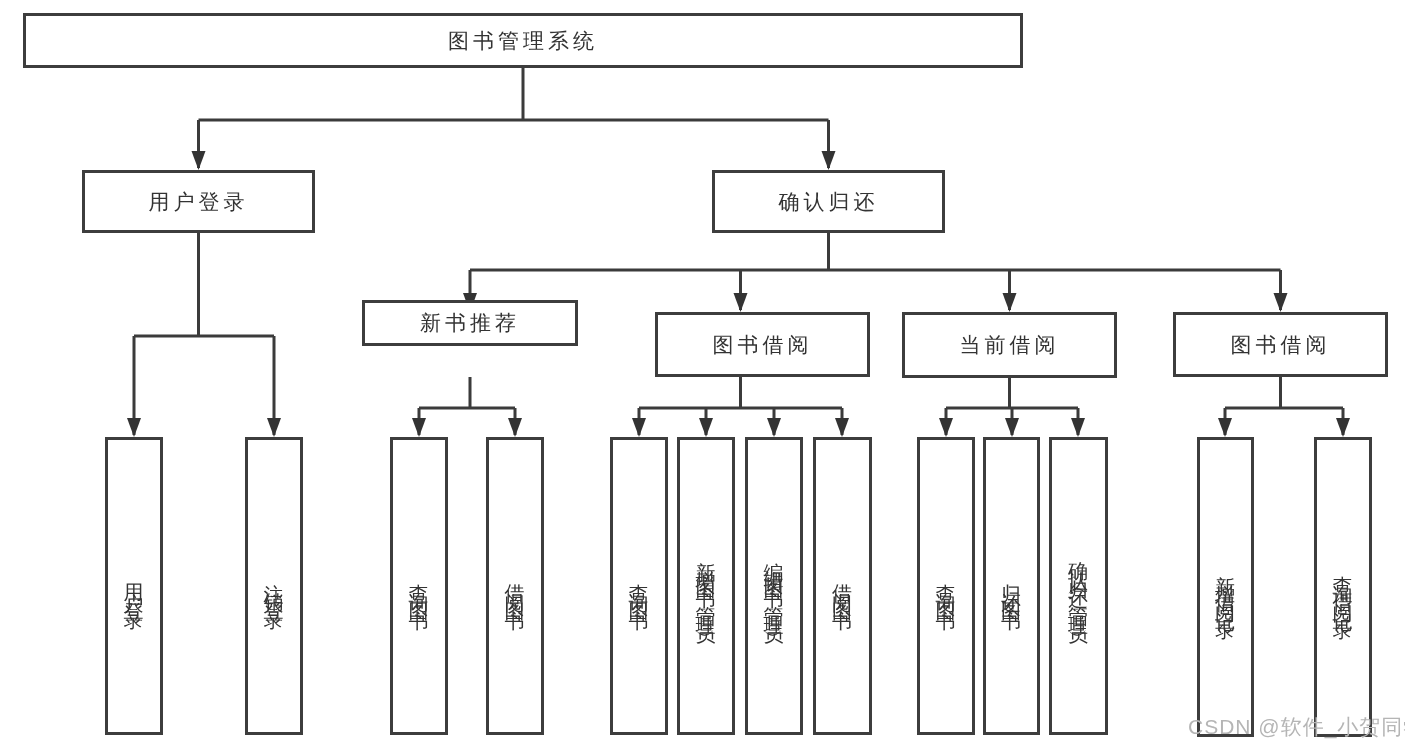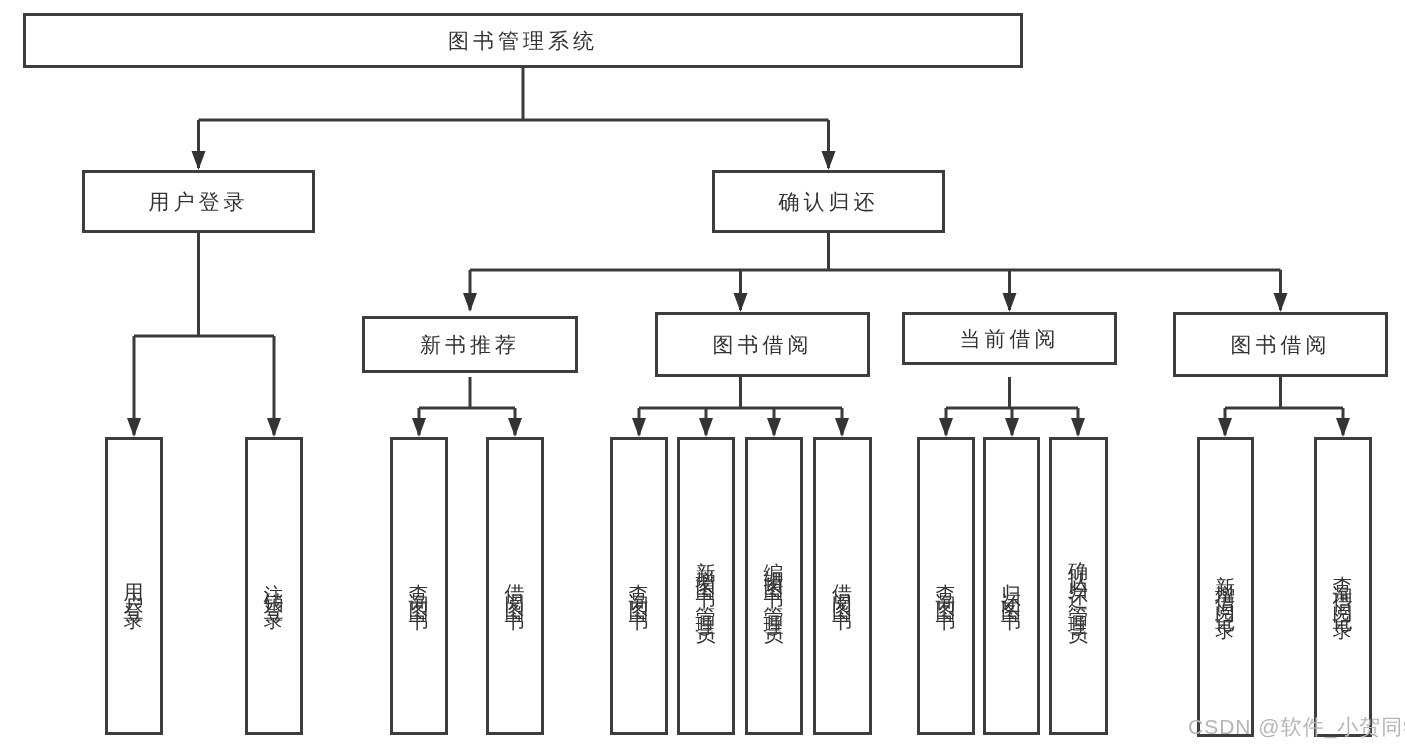--- a/index.html
+++ b/index.html
@@ -92,23 +92,23 @@
     <path class="line" d="M1280.5 377 V408 M1225 408 H1343 M1225 408 V435 M1343 408 V435"></path>
     <polygon class="head" points="1218,418 1232,418 1225,437"></polygon>
     <polygon class="head" points="1336,418 1350,418 1343,437"></polygon>
   </svg>
 
   <div class="box h" style="left:23px; top:13px; width:1000px; height:55px;">图书管理系统</div>
 
   <div class="box h" style="left:82px; top:170px; width:233px; height:63px;">用户登录</div>
   <div class="box h" style="left:712px; top:170px; width:233px; height:63px;">确认归还</div>
 
-  <div class="box h" style="left:362px; top:316px; width:216px; height:57px;">新书推荐</div>
+  <div class="box h" style="left:362px; top:300px; width:216px; height:46px;">新书推荐</div>
   <div class="box h" style="left:655px; top:312px; width:215px; height:65px;">图书借阅</div>
-  <div class="box h" style="left:902px; top:312px; width:215px; height:53px;">当前借阅</div>
+  <div class="box h" style="left:902px; top:312px; width:215px; height:66px;">当前借阅</div>
   <div class="box h" style="left:1173px; top:312px; width:215px; height:65px;">图书借阅</div>
 
   <div class="box v" style="left:105px; top:437px; width:58px; height:298px;">用户登录</div>
   <div class="box v" style="left:245px; top:437px; width:58px; height:298px;">注销登录</div>
 
   <div class="box v" style="left:390px; top:437px; width:58px; height:298px;">查询图书</div>
   <div class="box v" style="left:486px; top:437px; width:58px; height:298px;">借阅图书</div>
 
   <div class="box v" style="left:610px; top:437px; width:58px; height:298px;">查询图书</div>
   <div class="box v" style="left:677px; top:437px; width:58px; height:298px;">新增图书（管理员）</div>

